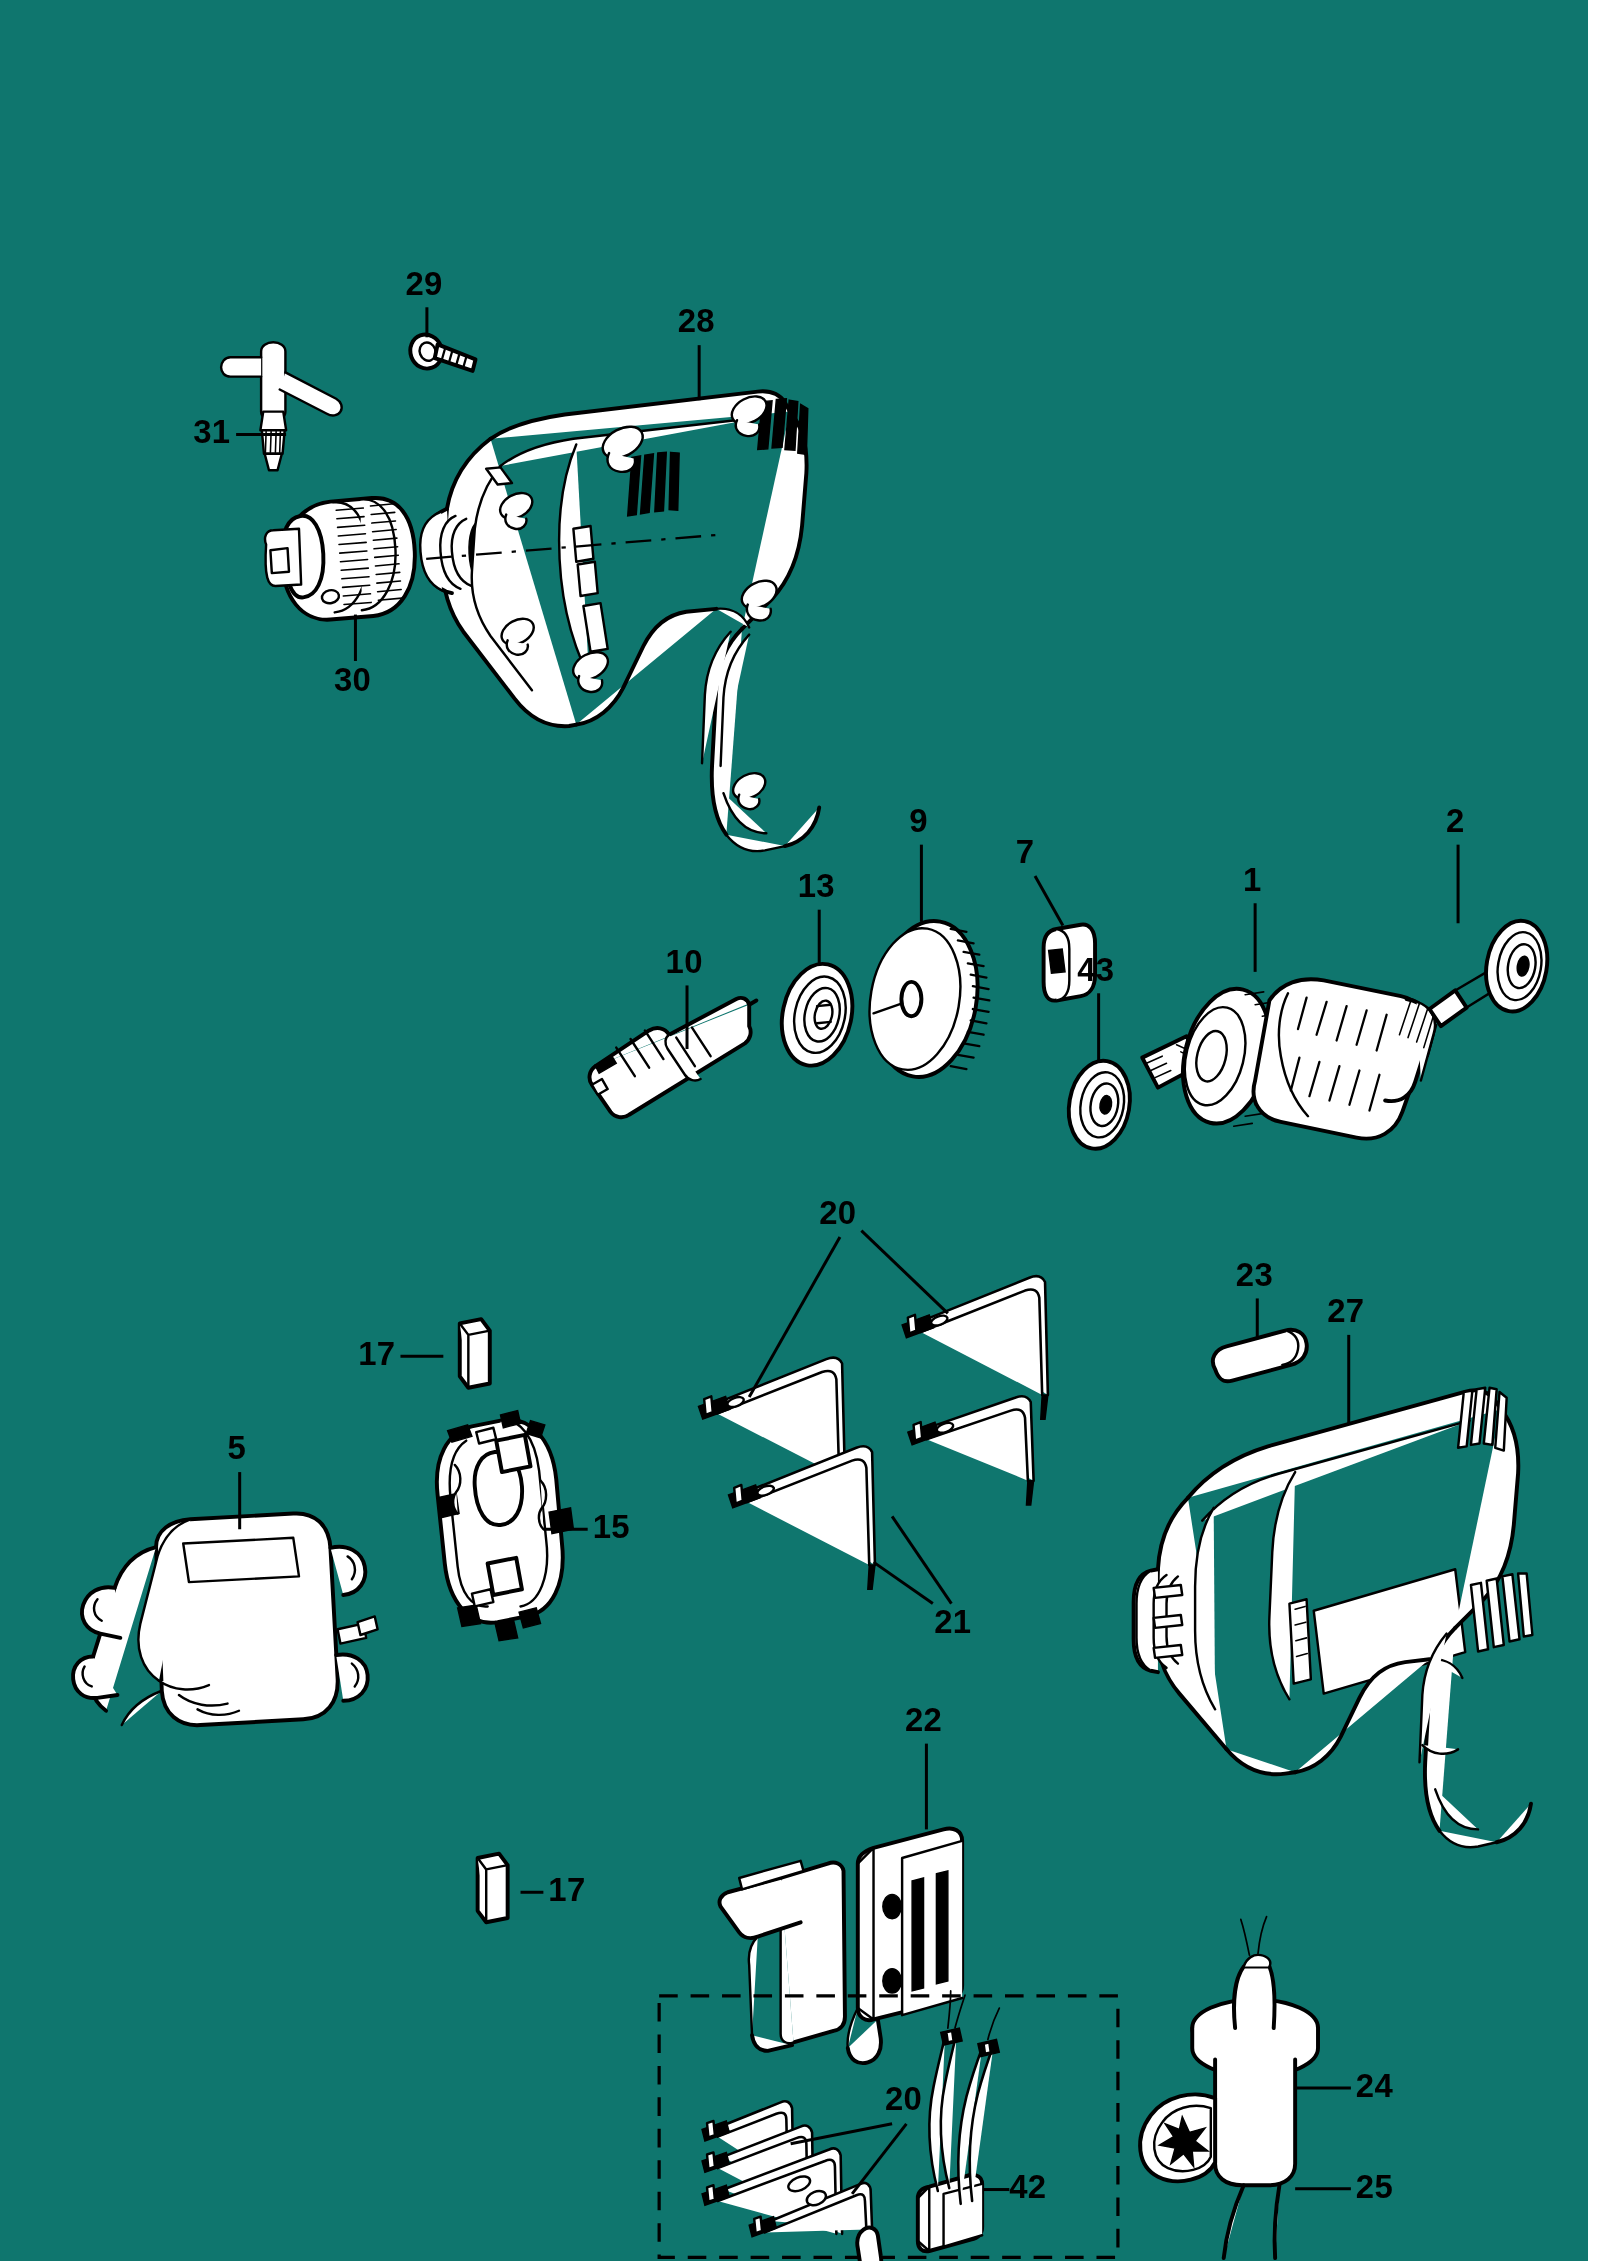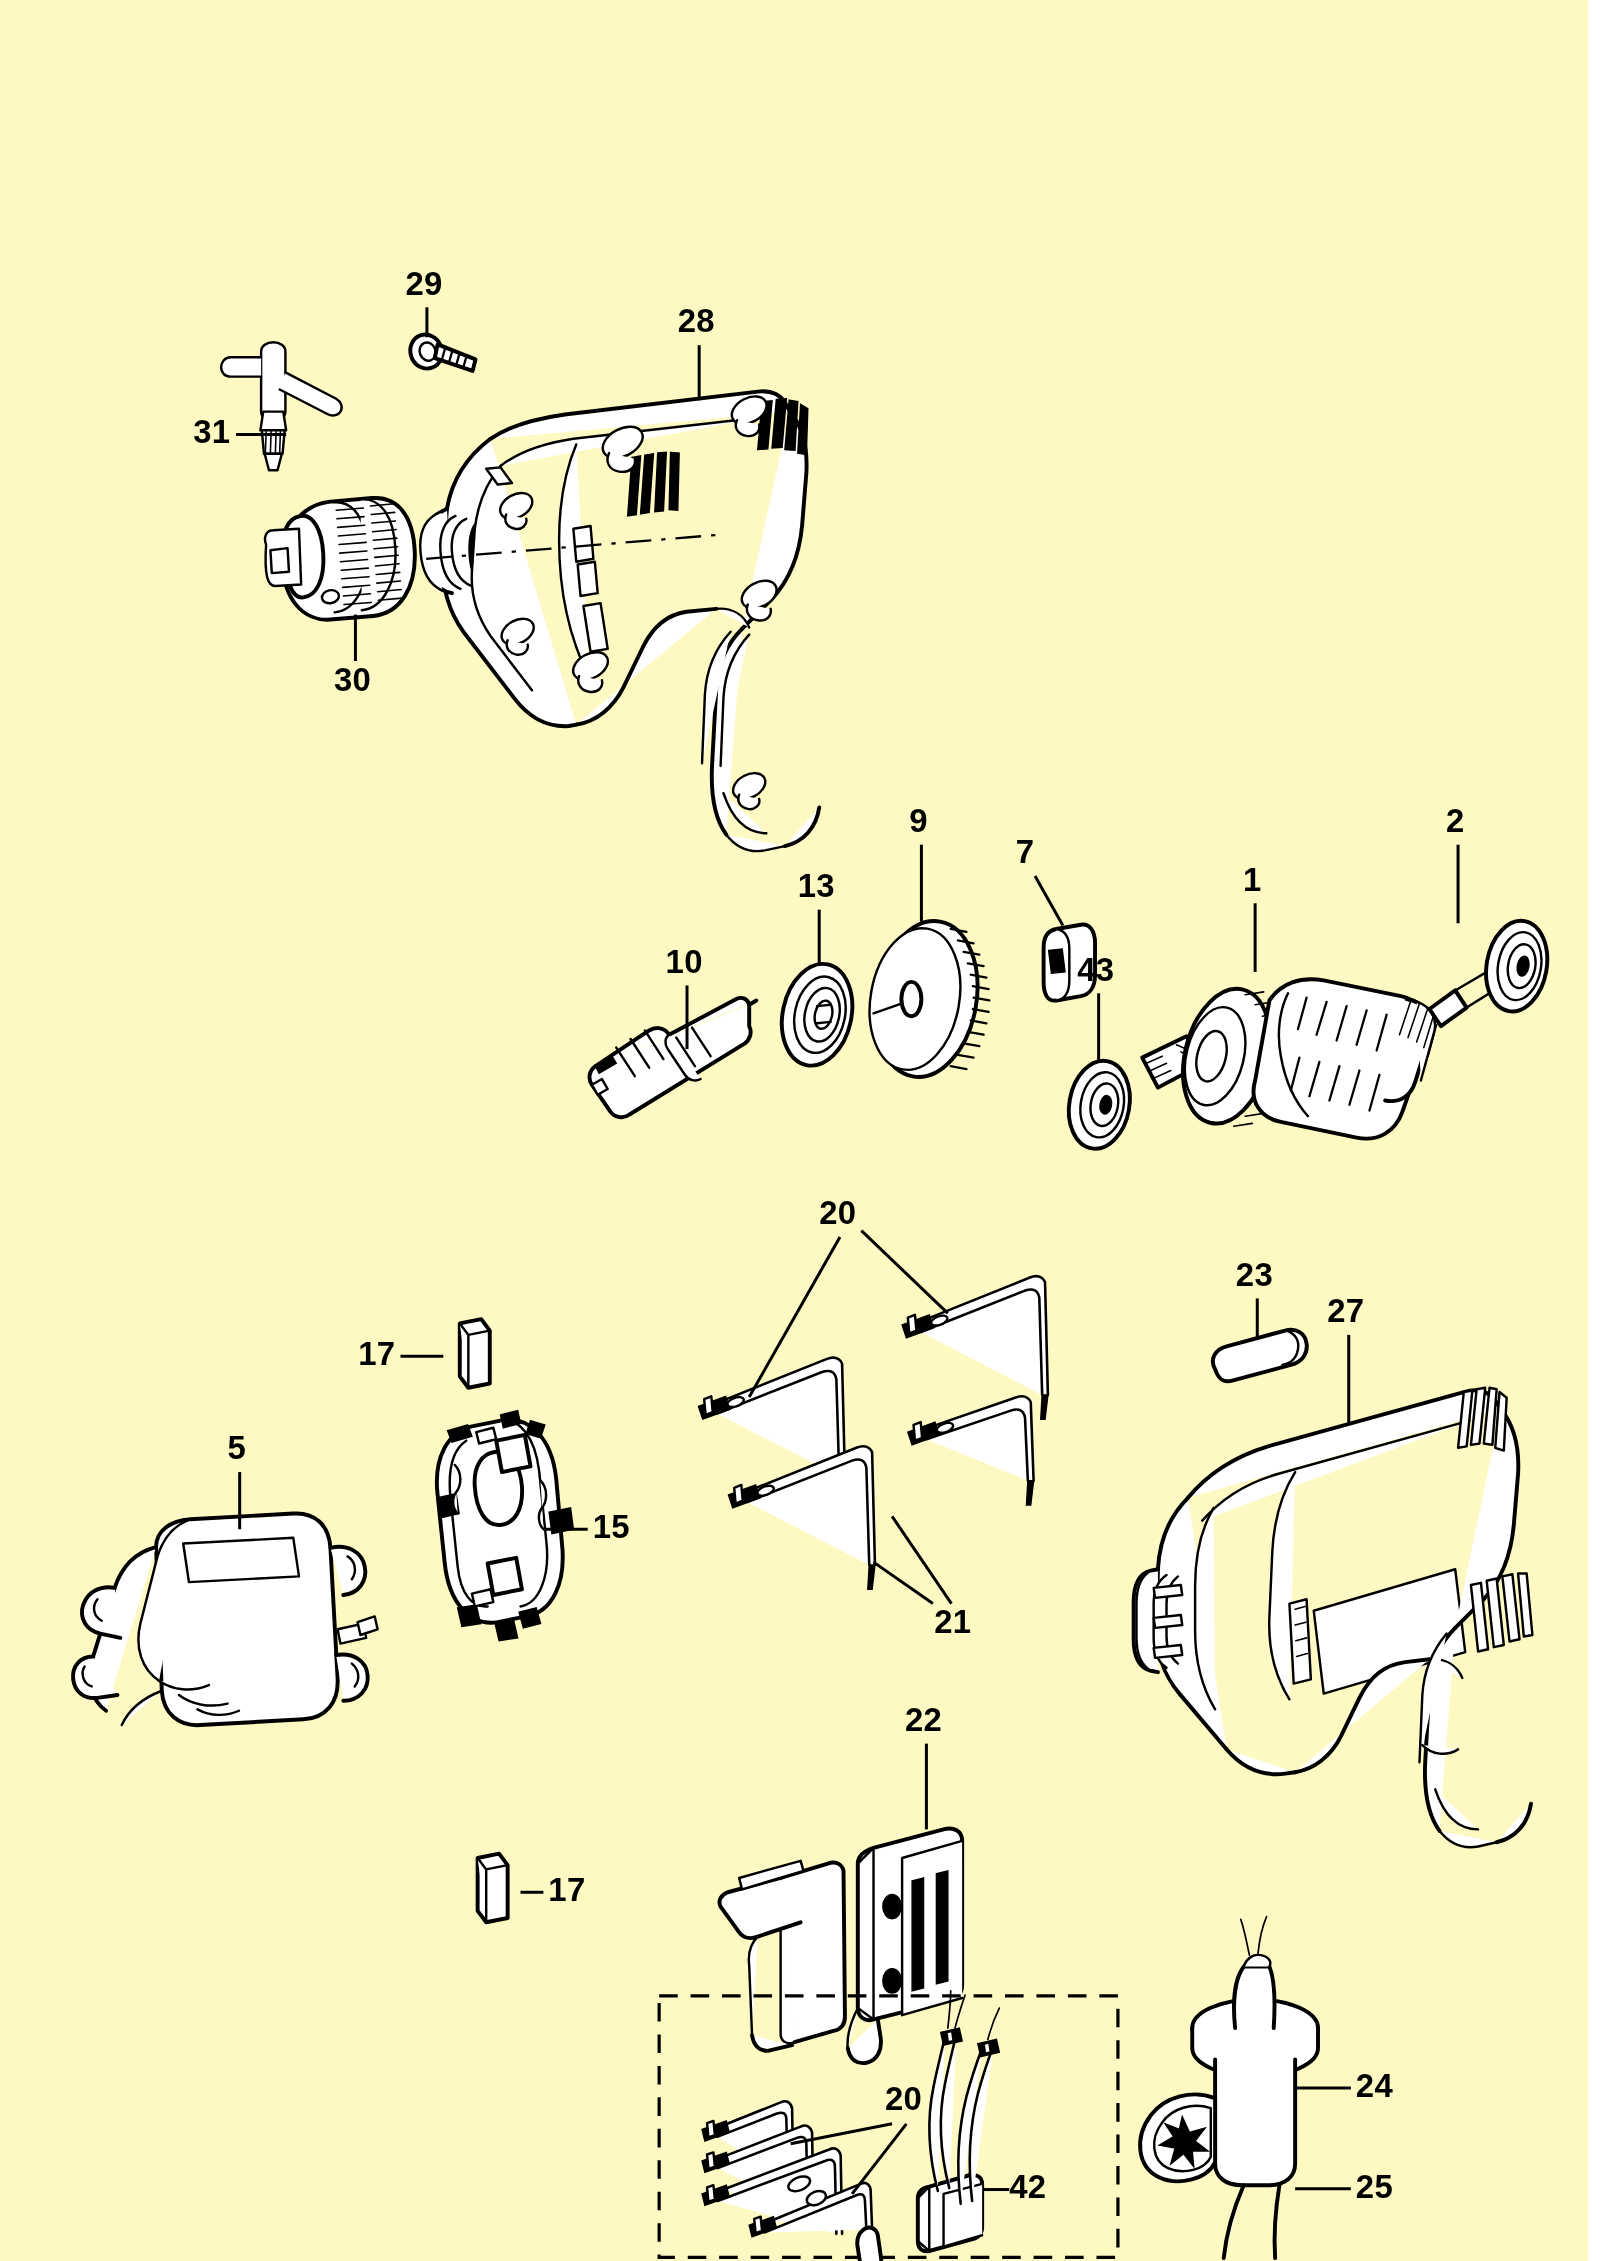--- a/index.html
+++ b/index.html
@@ -9,21 +9,21 @@
     background: #ffffff;
   }
   body {
     font-family: "Liberation Sans", sans-serif;
     color: #000000;
   }
   #diagram-root {
     position: relative;
     width: 1588px;
     height: 2261px;
-    background: #fef9c3;
+    background: #0f766e;
     overflow: hidden;
   }
   #diagram-svg {
     position: absolute;
     left: 0;
     top: 0;
     width: 1622px;
     height: 2261px;
     display: block;
   }

